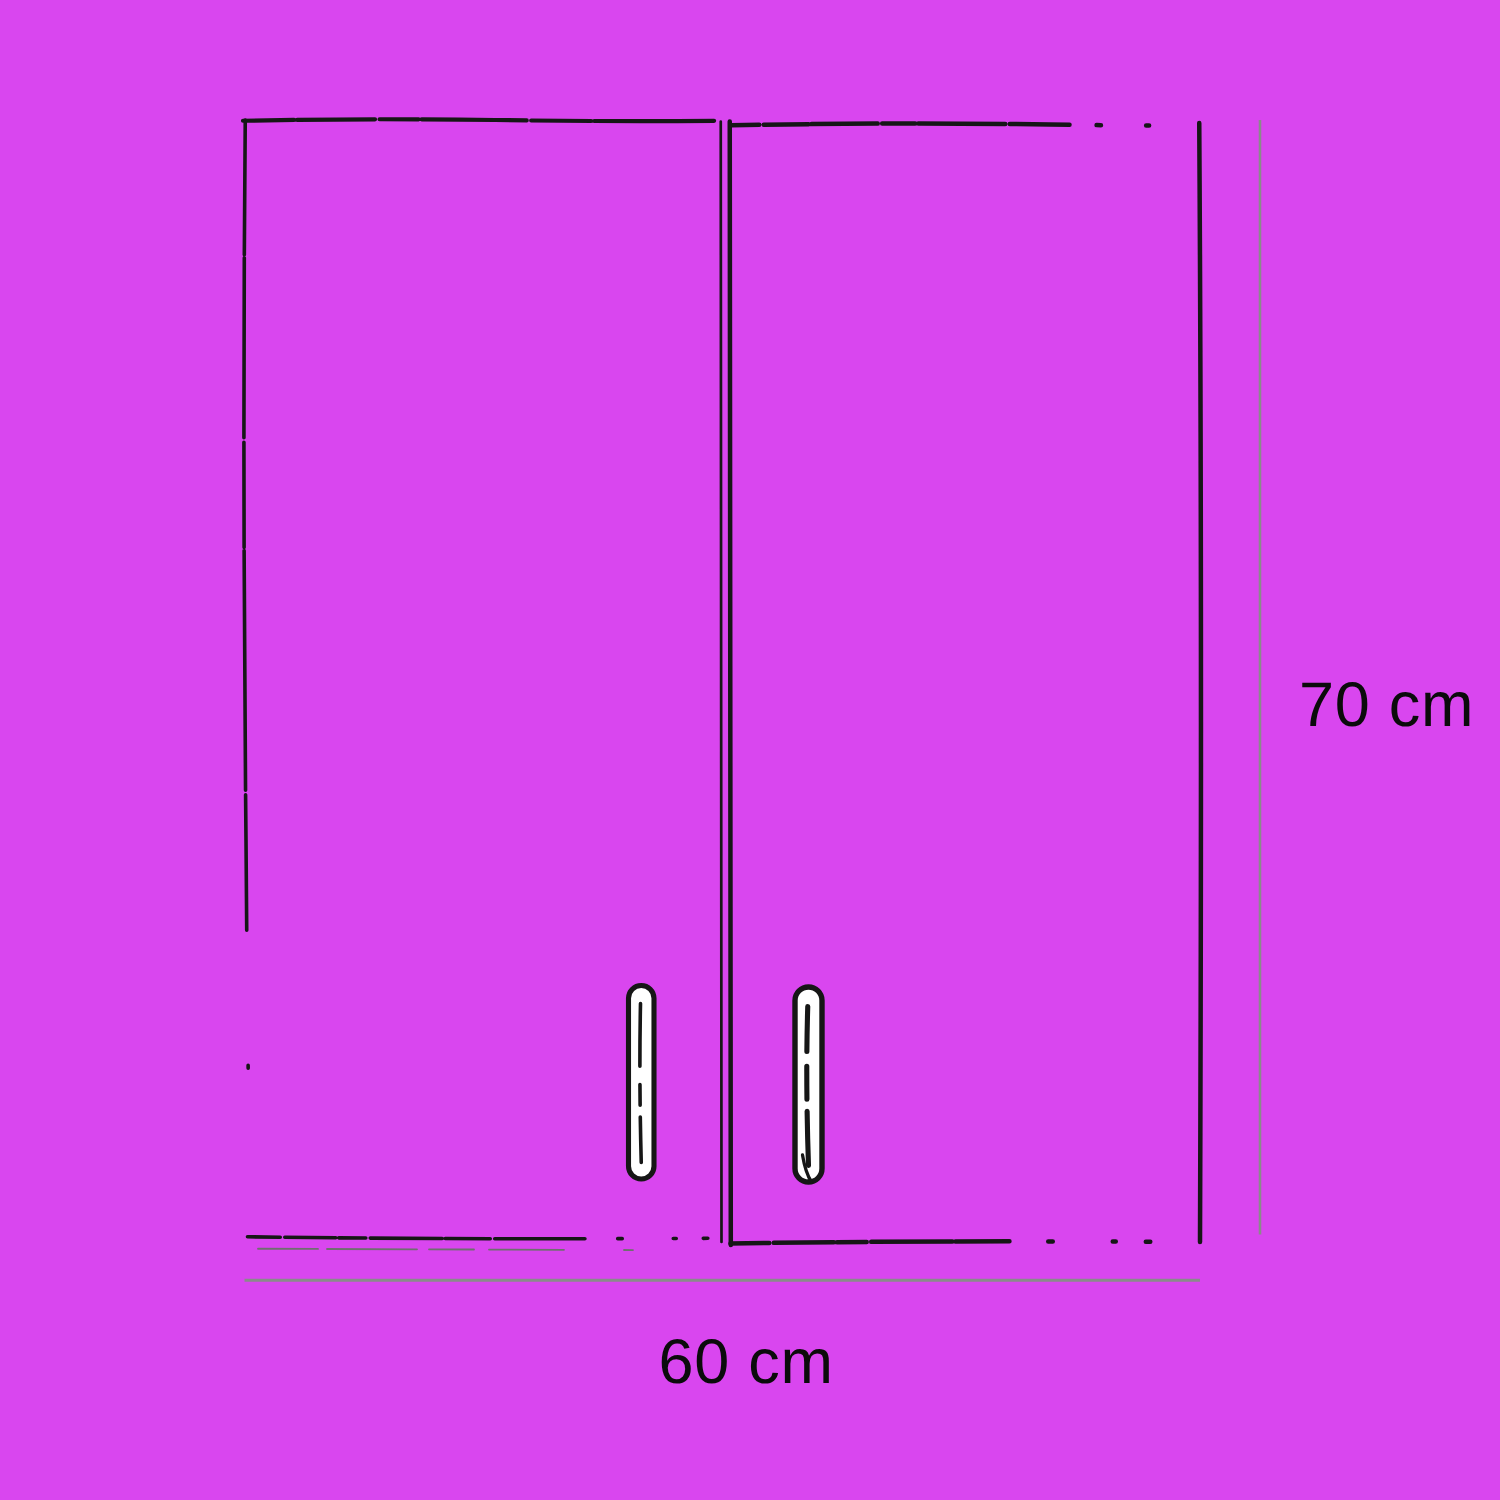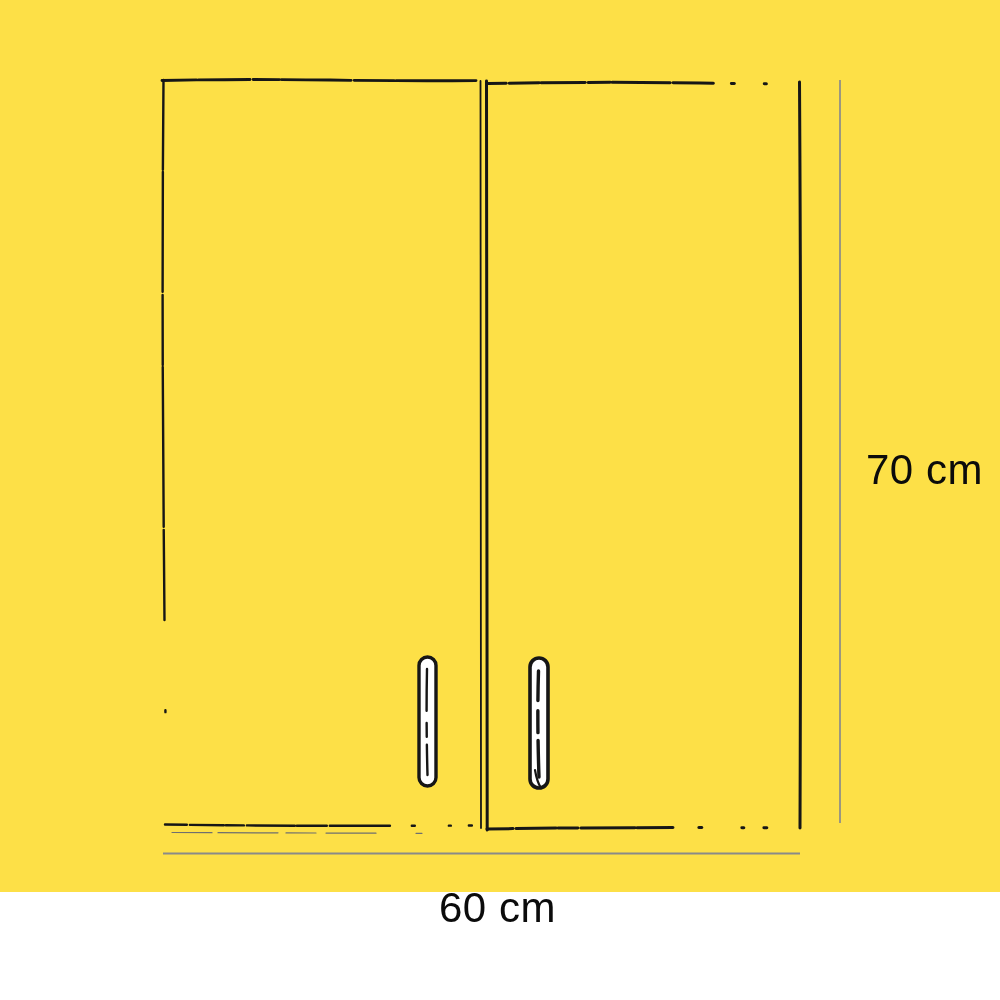--- a/index.html
+++ b/index.html
@@ -7,22 +7,22 @@
     padding: 0;
     background: #ffffff;
     width: 1000px;
     height: 1000px;
     overflow: hidden;
     font-family: "Liberation Sans", "DejaVu Sans", sans-serif;
   }
   .stage {
     position: relative;
     width: 1000px;
-    height: 892px;
-    background: #fde047;
+    height: 1000px;
+    background: #d946ef;
   }
   svg { display: block; }
   .dim-label {
     font-family: "Liberation Sans", "DejaVu Sans", sans-serif;
     font-size: 42px;
     letter-spacing: 0.5px;
   }
 </style>
 </head>
 <body>

